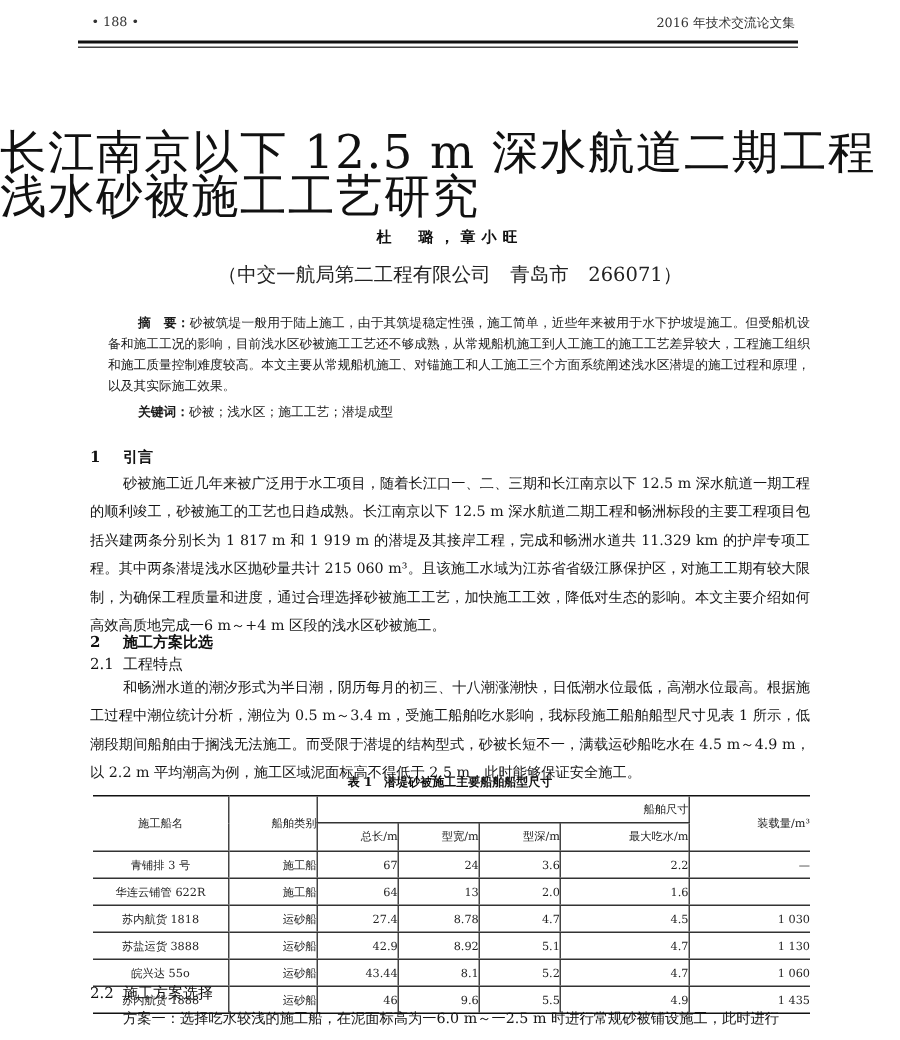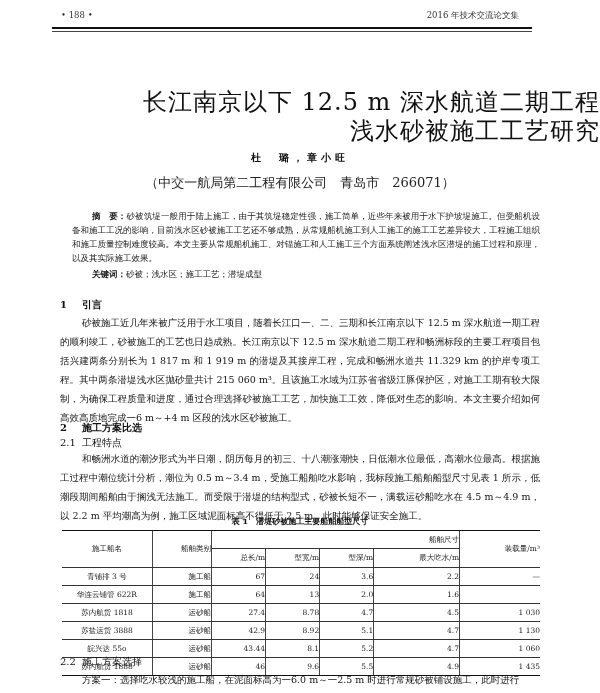--- a/index.html
+++ b/index.html
@@ -7,27 +7,27 @@
     width: 600px; height: 693px; overflow: hidden; position: relative;
     font-family: "DejaVu Serif", "Liberation Serif", serif;
     color: #111;
   }
   .page { position: absolute; left: 0; top: 0; width: 600px; height: 531px; }
   .running-head {
     position: absolute; left: 55px; right: 70px; top: 8px; height: 14px;
     font-size: 8.5px; color: #333;
   }
   .running-head .pn { position: absolute; left: 6px; top: 2px; }
-  .running-head .jt { position: absolute; right: 11px; top: 2px; margin-left: 40px; }
+  .running-head .jt { position: absolute; right: 0; top: 2px; margin-left: 40px; }
   .head-rule1 { position: absolute; left: 52px; right: 68px; top: 27px; border-top: 2px solid #111; }
   .head-rule2 { position: absolute; left: 52px; right: 68px; top: 31px; border-top: 1px solid #444; }
 
   .title {
-    position: absolute; left: 0; right: 0; top: 88px; text-align: right;
-    font-size: 24px; line-height: 29px; letter-spacing: 1px; color: #111;
+    position: absolute; left: 0; right: 0; top: 88px; text-align: left;
+    font-size: 31px; line-height: 29px; letter-spacing: 1px; color: #111;
   }
   .authors { position: absolute; left: 0; right: 0; top: 151px; text-align: center; font-size: 10px; font-weight: bold; letter-spacing: 4px; }
   .affil { position: absolute; left: 0; right: 0; top: 174px; text-align: center; font-size: 13px; color: #222; }
 
   .abstract {
     position: absolute; left: 72px; right: 60px; top: 209px;
     font-size: 8.5px; line-height: 14px; text-indent: 20px; text-align: justify; color: #1a1a1a;
   }
   .abstract b { font-weight: bold; }
   .keywords { position: absolute; left: 92px; top: 269px; font-size: 8.5px; color: #1a1a1a; }

